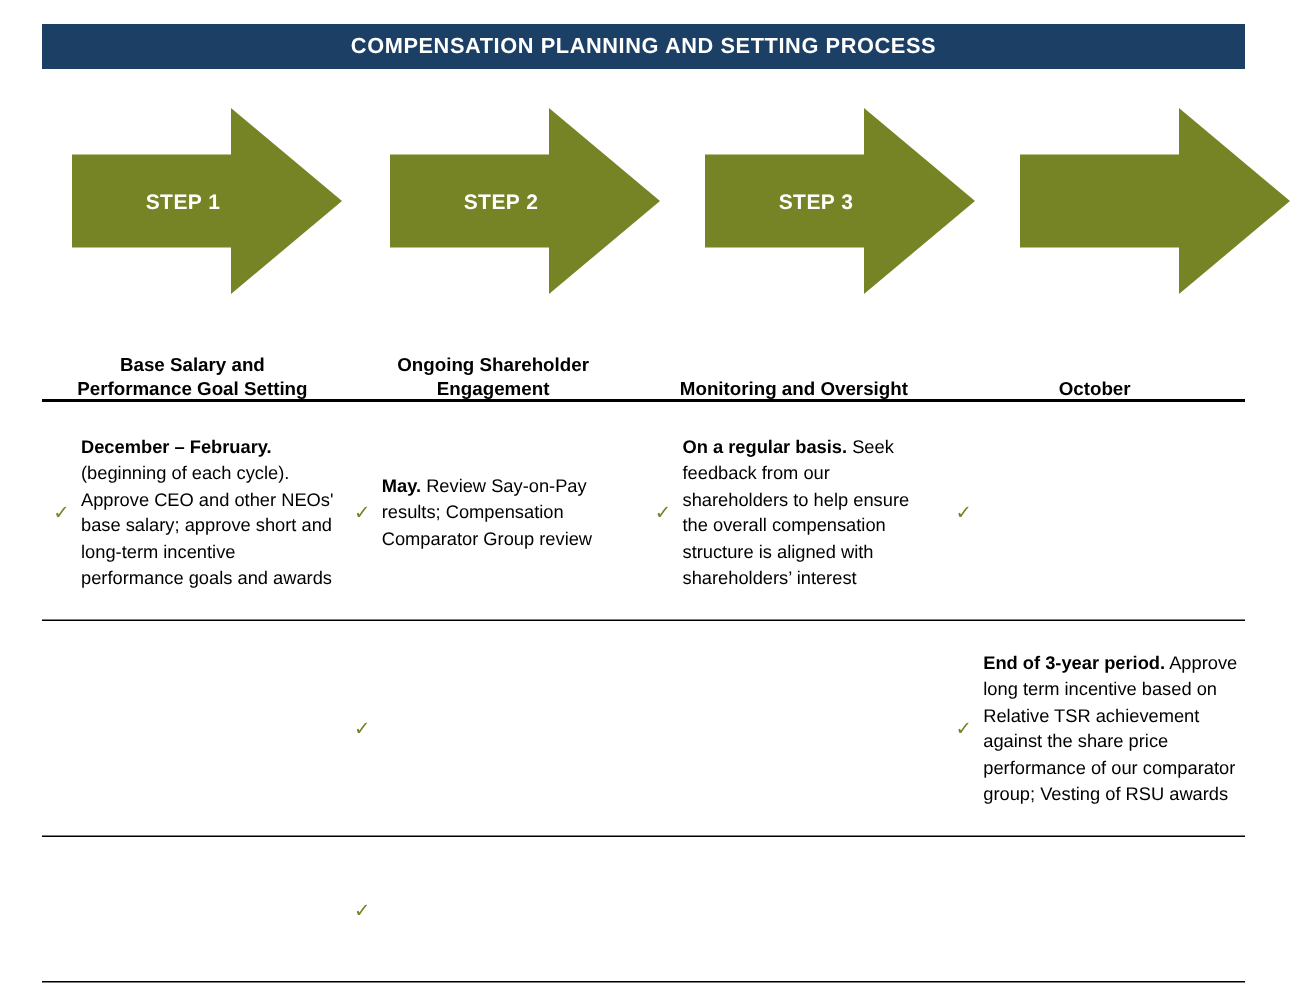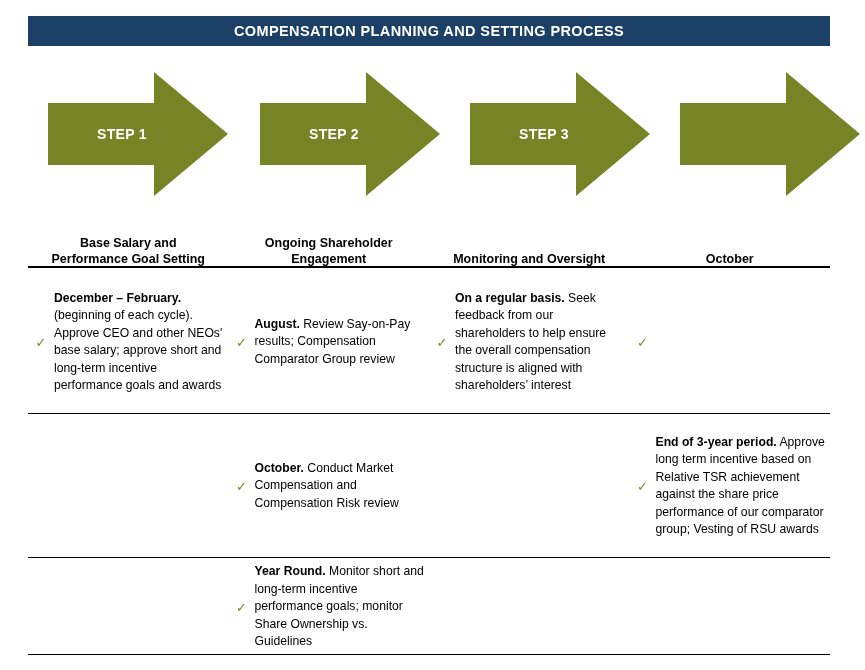--- a/index.html
+++ b/index.html
@@ -214,58 +214,56 @@
 <div class="rule-thin rule-r2"></div>
 <div class="rule-thin rule-bottom"></div>
 
 <div class="row row-0">
   <div class="cell">
     <span class="check">✓</span>
     <span class="cell-text"><b>December – February.</b><span> (beginning of each cycle). Approve CEO and other NEOs' base salary; approve short and long-term incentive performance goals and awards</span></span>
   </div>
   <div class="cell">
     <span class="check">✓</span>
-    <span class="cell-text"><b>August.</b><span> Review Say-on-Pay results; Compensation Comparator Group review</span></span>
+    <span class="cell-text"><b>May.</b><span> Review Say-on-Pay results; Compensation Comparator Group review</span></span>
   </div>
   <div class="cell">
     <span class="check">✓</span>
     <span class="cell-text"><b>On a regular basis.</b><span> Seek feedback from our shareholders to help ensure the overall compensation structure is aligned with shareholders’ interest</span></span>
   </div>
   <div class="cell">
     <span class="check">✓</span>
   </div>
 </div>
 
 <div class="row row-1">
   <div class="cell empty">
     <span class="check"></span>
     <span class="cell-text"><b></b><span></span></span>
   </div>
   <div class="cell">
     <span class="check">✓</span>
-    <span class="cell-text"><b>October.</b><span> Conduct Market Compensation and Compensation Risk review</span></span>
   </div>
   <div class="cell empty">
     <span class="check"></span>
     <span class="cell-text"><b></b><span></span></span>
   </div>
   <div class="cell">
     <span class="check">✓</span>
     <span class="cell-text"><b>End of 3-year period.</b><span> Approve long term incentive based on Relative TSR achievement against the share price performance of our comparator group; Vesting of RSU awards</span></span>
   </div>
 </div>
 
 <div class="row row-2">
   <div class="cell empty">
     <span class="check"></span>
     <span class="cell-text"><b></b><span></span></span>
   </div>
   <div class="cell">
     <span class="check">✓</span>
-    <span class="cell-text"><b>Year Round.</b><span> Monitor short and long-term incentive performance goals; monitor Share Ownership vs. Guidelines</span></span>
   </div>
   <div class="cell empty">
     <span class="check"></span>
     <span class="cell-text"><b></b><span></span></span>
   </div>
   <div class="cell empty">
     <span class="check"></span>
     <span class="cell-text"><b></b><span></span></span>
   </div>
 </div>

